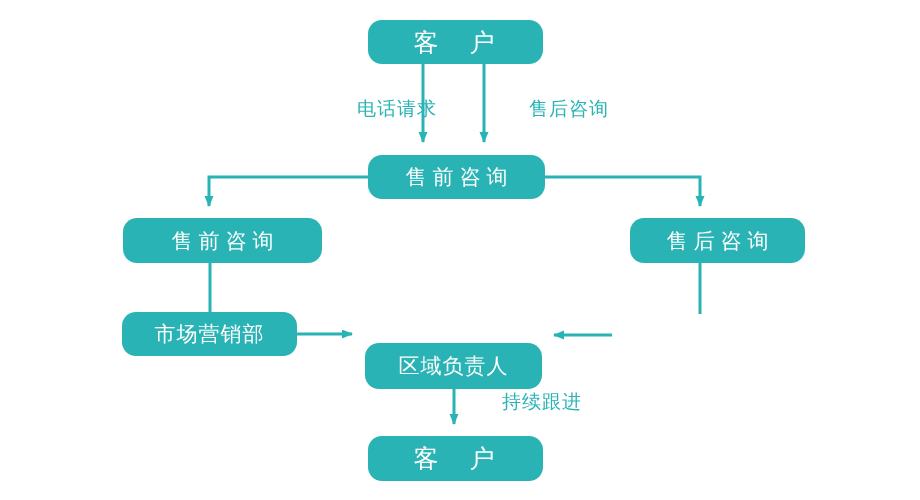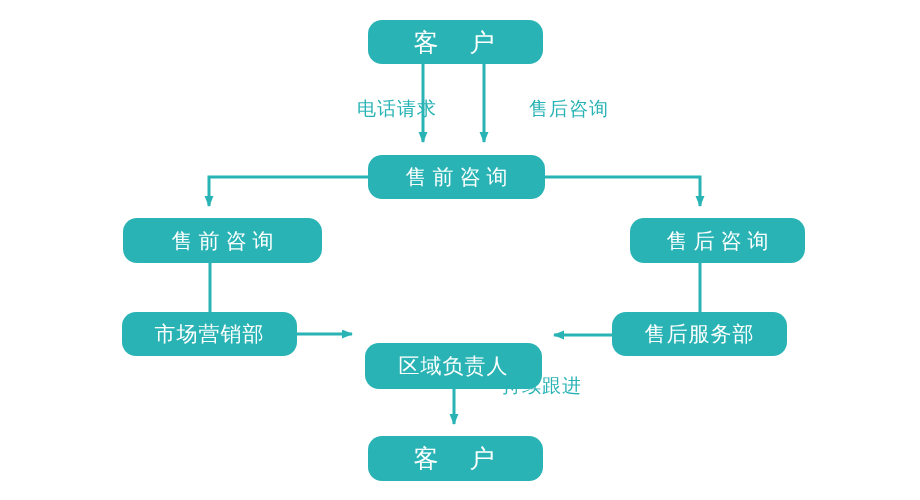--- a/index.html
+++ b/index.html
@@ -90,25 +90,24 @@
   <div class="node customer" style="left:368px; top:20px; width:175px; height:44px;">客 户</div>
 
   <div class="node spaced" style="left:368px; top:155px; width:177px; height:44px;">售前咨询</div>
 
   <div class="node spaced" style="left:123px; top:218px; width:199px; height:45px;">售前咨询</div>
 
   <div class="node spaced" style="left:630px; top:218px; width:175px; height:45px;">售后咨询</div>
 
   <div class="node plain" style="left:122px; top:312px; width:175px; height:44px;">市场营销部</div>
 
-  <div class="node plain" style="left:612px; top:312px; width:175px; height:44px;">售后服务部</div>
 
   <div class="node plain" style="left:365px; top:310px; width:177px; height:46px;margin-top:33px;">区域负责人</div>
 
   <div class="node customer" style="left:368px; top:436px; width:175px; height:45px;">客 户</div>
 
   <div class="edge-label" style="left:318px; top:96px;">电话请求</div>
 
   <div class="edge-label" style="left:490px; top:96px;">售后咨询</div>
 
-  <div class="edge-label" style="left:463px; top:373px;">持续跟进</div>
+  <div class="edge-label" style="left:463px; top:389px;">持续跟进</div>
 
 </div>
 
 </body></html>

